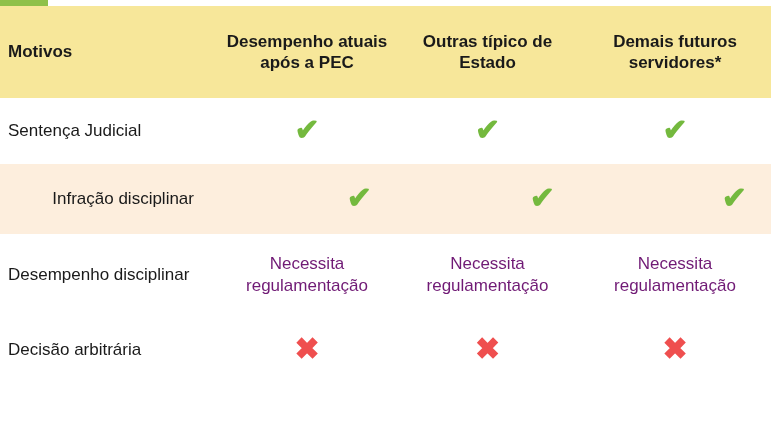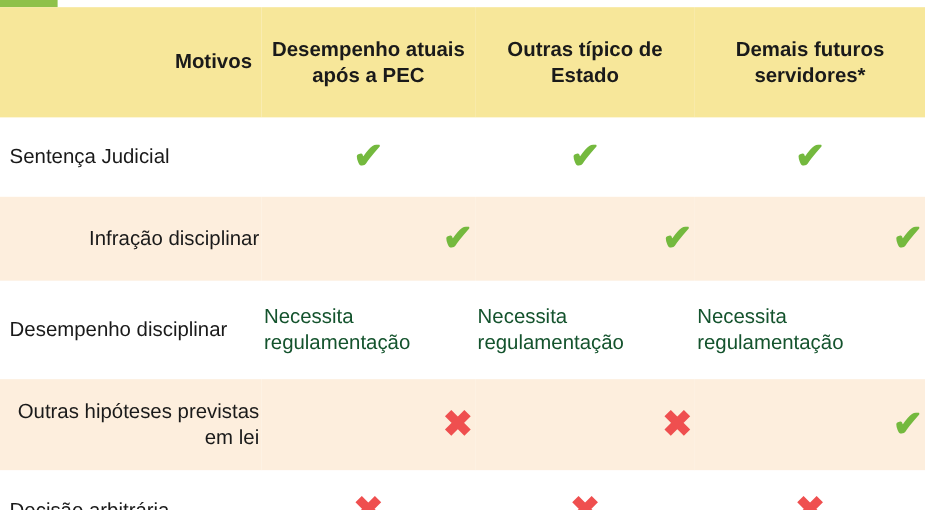--- a/index.html
+++ b/index.html
@@ -46,27 +46,27 @@
     font-size: 17px;
     font-weight: bold;
     line-height: 1.25;
     padding: 12px 8px;
     height: 68px;
     vertical-align: middle;
     text-align: center;
     border: 0;
   }
   thead th.motivos {
-    text-align: right;
+    text-align: left;
   }
   tbody td {
     font-size: 17px;
     color: #1a1a1a;
     vertical-align: middle;
-    padding: 10px 2px;
+    padding: 10px 24px;
     border: 0;
     line-height: 1.3;
   }
   tbody tr.shaded td {
     background: #fdeedd;
     text-align: right;
   }
   tbody tr.plain td {
     background: #ffffff;
   }
@@ -86,22 +86,22 @@
   .mark.check {
     color: #74b93e;
   }
   .mark.cross {
     color: #ef4f4f;
   }
   .text-val {
     display: inline-block;
     font-size: 17px;
     line-height: 1.3;
-    color: #14532d;
-    text-align: left;
+    color: #701a75;
+    text-align: center;
   }
   tr.r1 td { height: 46px; }
   tr.r2 td { height: 50px; }
   tr.r3 td { height: 62px; }
   tr.r4 td { height: 56px; }
   tr.r5 td { height: 48px; }
 </style>
 </head>
 <body>
 
@@ -158,32 +158,20 @@
           <span class="text-val">Necessita regulamentação</span>
         </td>
         <td class="cell">
           <span class="text-val">Necessita regulamentação</span>
         </td>
         <td class="cell">
           <span class="text-val">Necessita regulamentação</span>
         </td>
       </tr>
 
-      <tr class="shaded r4">
-        <td class="label">Outras hipóteses previstas em lei</td>
-        <td class="cell">
-          <span class="mark cross">✖</span>
-        </td>
-        <td class="cell">
-          <span class="mark cross">✖</span>
-        </td>
-        <td class="cell">
-          <span class="mark check">✔</span>
-        </td>
-      </tr>
 
       <tr class="plain r5">
         <td class="label">Decisão arbitrária</td>
         <td class="cell">
           <span class="mark cross">✖</span>
         </td>
         <td class="cell">
           <span class="mark cross">✖</span>
         </td>
         <td class="cell">

